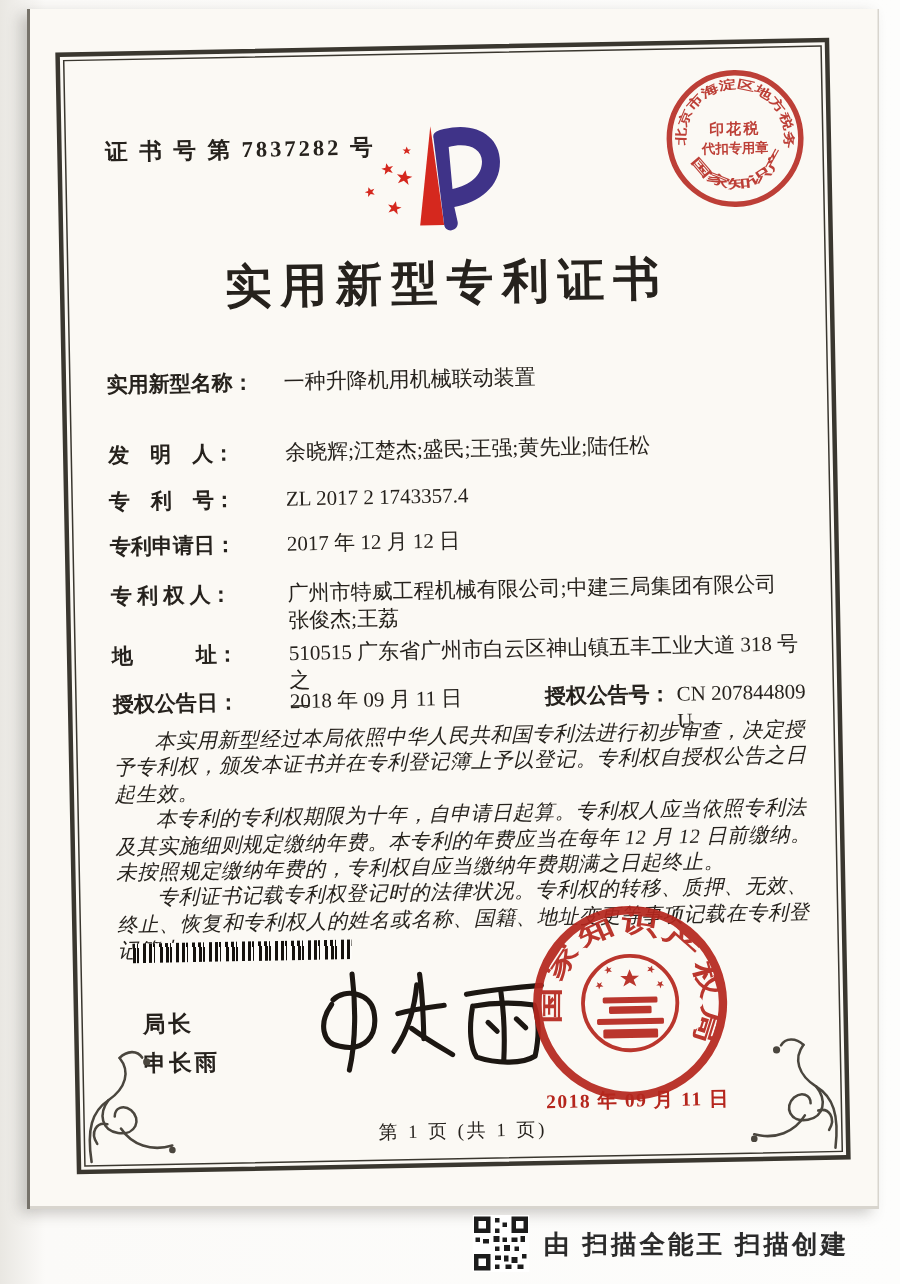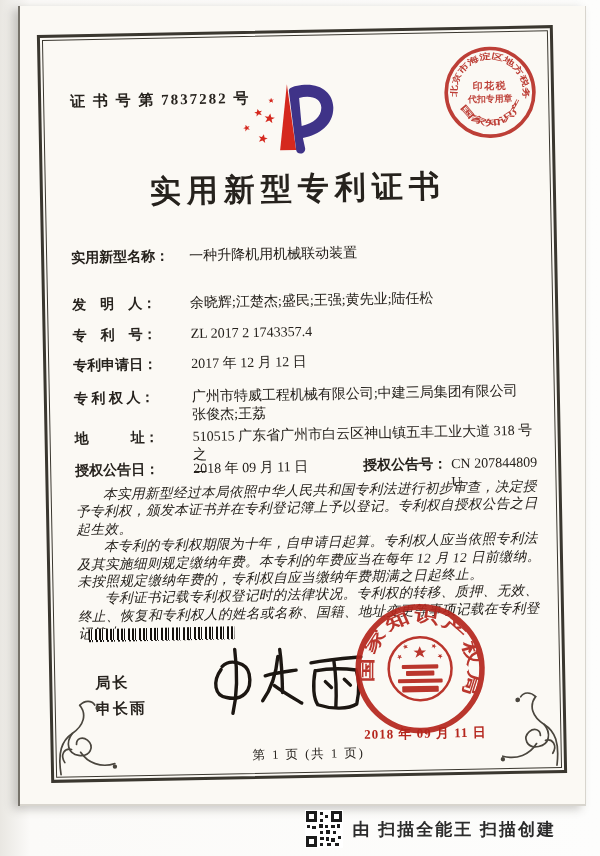--- a/index.html
+++ b/index.html
@@ -27,21 +27,21 @@
   .signer-title{position:absolute;left:46px;top:640px;font-size:15px;font-weight:bold;letter-spacing:2px;}
   .signer-name{position:absolute;left:46px;top:666px;font-size:15px;font-weight:bold;letter-spacing:2px;}
   .sig{position:absolute;left:150px;top:612px;width:175px;height:78px;}
   .office-seal{position:absolute;left:300px;top:574px;width:142px;height:142px;opacity:.92;}
   .seal-date{position:absolute;left:300px;top:697px;width:150px;text-align:center;font-size:13px;font-weight:bold;color:#b5261d;letter-spacing:1px;white-space:pre;}
   .pagefoot{position:absolute;left:0;top:716px;width:100%;text-align:center;font-size:12.5px;letter-spacing:2px;white-space:pre;}
   .tax-seal{position:absolute;left:404px;top:18px;width:96px;height:96px;opacity:.88;}
   .orn{position:absolute;width:64px;height:86px;bottom:6px;}
   .orn.left{left:4px;}
   .orn.right{right:4px;transform:scaleX(-1);}
-  .scanmark{position:absolute;right:44px;bottom:8px;display:flex;align-items:center;gap:10px;}
+  .scanmark{position:absolute;right:34px;bottom:8px;display:flex;align-items:center;gap:10px;}
   .scanmark .txt{font-size:17px;letter-spacing:2px;color:#2b2b2b;font-family:"Liberation Sans",sans-serif;font-weight:bold;white-space:pre;}
   .qr{width:38px;height:38px;}
   .sealtext{fill:#b5261d;font-weight:bold;}
 </style>
 </head>
 <body>
 
 <div class="photo">
   <div class="sheet">
     <div class="cert">

